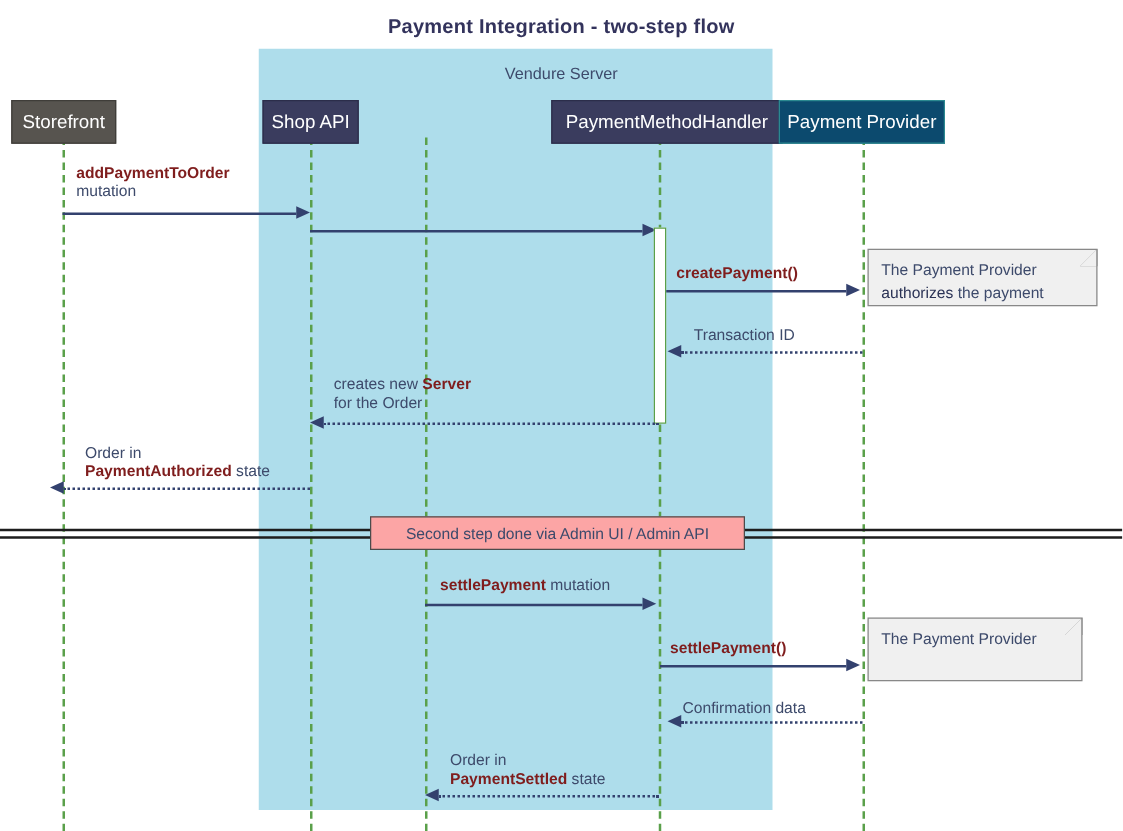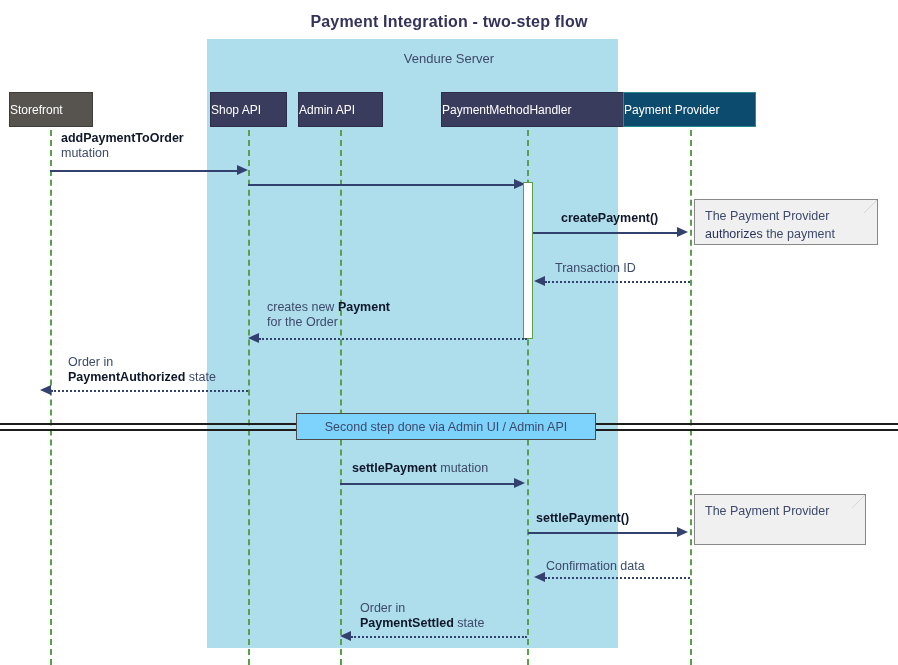--- a/index.html
+++ b/index.html
@@ -52,26 +52,26 @@
   .lifeline {
     width: 0;
     border-left: 2px dashed #5aa04a;
     top: 110px;
     height: 555px;
   }
 
   
   .participant {
     height: 35px;
-    top: 92px;
+    top: 80px;
     display: flex;
     align-items: center;
-    justify-content: flex-start;
+    justify-content: center;
     color: #ffffff;
-    font-size: 12px;
+    font-size: 15px;
     box-sizing: border-box;
   }
   .participant.dark   { background: #3a3c5e; border: 1px solid #2b2d4a; }
   .participant.gray   { background: #57544f; border: 1px solid #3f3d39; }
   .participant.teal   { background: #0c4a6e; border: 1px solid #2b8990; }
 
   
   #activation-bar {
     left: 523px;
     top: 182px;
@@ -97,21 +97,21 @@
   }
   .arrow-head.right { border-left: 11px solid #33416e; }
   .arrow-head.left  { border-right: 11px solid #33416e; }
 
   .msg-label {
     font-size: 12.5px;
     color: #3d4a6b;
     white-space: nowrap;
     line-height: 15px;
   }
-  .msg-label b { color: #0f172a; font-weight: bold; }
+  .msg-label b { color: #7f1d1d; font-weight: bold; }
 
   
   .note {
     background: #f0f0f0;
     border: 1px solid #888888;
     box-sizing: border-box;
     font-size: 12.5px;
     color: #3d4a6b;
     line-height: 18px;
     padding: 7px 10px;
@@ -137,21 +137,21 @@
     left: 0;
     width: 898px;
     height: 0;
     border-top: 2px solid #1d1d1d;
   }
   #divider-label {
     left: 296px;
     top: 413px;
     width: 300px;
     height: 27px;
-    background: #7dd3fc;
+    background: #fca5a5;
     border: 1px solid #4b4b4b;
     box-sizing: border-box;
     display: flex;
     align-items: center;
     justify-content: center;
     font-size: 12.5px;
     color: #3d4a6b;
   }
 </style>
 </head>
@@ -169,61 +169,58 @@
   <div class="abs lifeline" style="left:340px"></div>
   <div class="abs lifeline" style="left:527px"></div>
   <div class="abs lifeline" style="left:690px"></div>
 
   <div class="abs participant gray" style="left:9px;width:84px">
     <span>Storefront</span>
   </div>
   <div class="abs participant dark" style="left:210px;width:77px">
     <span>Shop API</span>
   </div>
-  <div class="abs participant dark" style="left:298px;width:85px">
-    <span>Admin API</span>
-  </div>
   <div class="abs participant dark" style="left:441px;width:185px">
     <span>PaymentMethodHandler</span>
   </div>
   <div class="abs participant teal" style="left:623px;width:133px">
     <span>Payment Provider</span>
   </div>
 
   <div class="abs msg-label" style="left:61px;top:131px">
     <b>addPaymentToOrder</b><br>
     <span>mutation</span>
   </div>
   <div class="abs msg-line" style="left:50px;top:170px;width:187px"></div>
   <div class="abs arrow-head right" style="left:237px;top:165px"></div>
 
   <div class="abs msg-line" style="left:248px;top:184px;width:266px"></div>
   <div class="abs arrow-head right" style="left:514px;top:179px"></div>
 
   <div class="abs" id="activation-bar"></div>
 
-  <div class="abs msg-label" style="left:561px;top:211px">
+  <div class="abs msg-label" style="left:541px;top:211px">
     <b>createPayment()</b>
   </div>
   <div class="abs msg-line" style="left:533px;top:232px;width:144px"></div>
   <div class="abs arrow-head right" style="left:677px;top:227px"></div>
 
   <div class="abs note" style="left:694px;top:199px;width:184px;height:46px">
     <span class="fold"></span>
     <span class="fold-inner"></span>
     <div>The Payment Provider</div>
     <div><b>authorizes</b><span> the payment</span></div>
   </div>
 
   <div class="abs msg-label" style="left:555px;top:261px">Transaction ID</div>
   <div class="abs msg-line dotted" style="left:545px;top:281px;width:145px"></div>
   <div class="abs arrow-head left" style="left:534px;top:276px"></div>
 
   <div class="abs msg-label" style="left:267px;top:300px">
-    <span>creates new </span><b>Payment</b><br>
+    <span>creates new </span><b>Server</b><br>
     <span>for the Order</span>
   </div>
   <div class="abs msg-line dotted" style="left:259px;top:338px;width:268px"></div>
   <div class="abs arrow-head left" style="left:248px;top:333px"></div>
 
   <div class="abs msg-label" style="left:68px;top:355px">
     <span>Order in</span><br>
     <b>PaymentAuthorized</b><span> state</span>
   </div>
   <div class="abs msg-line dotted" style="left:51px;top:390px;width:197px"></div>

